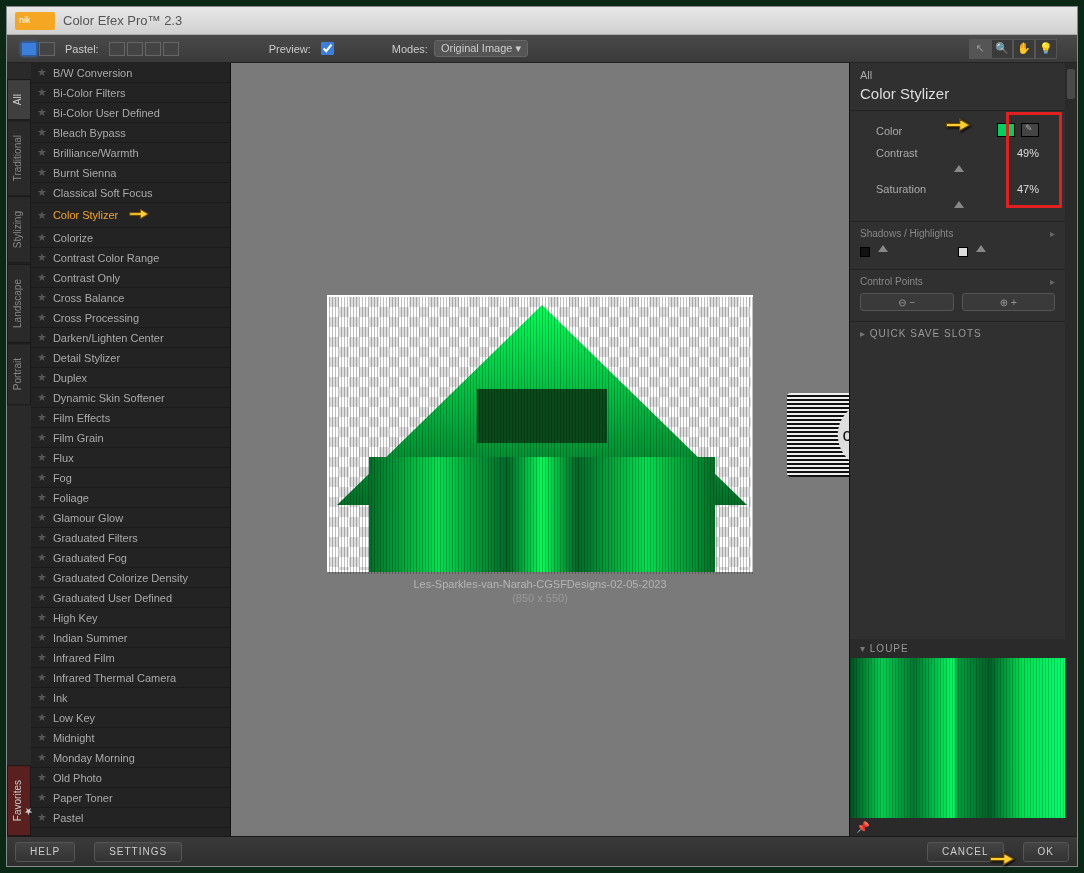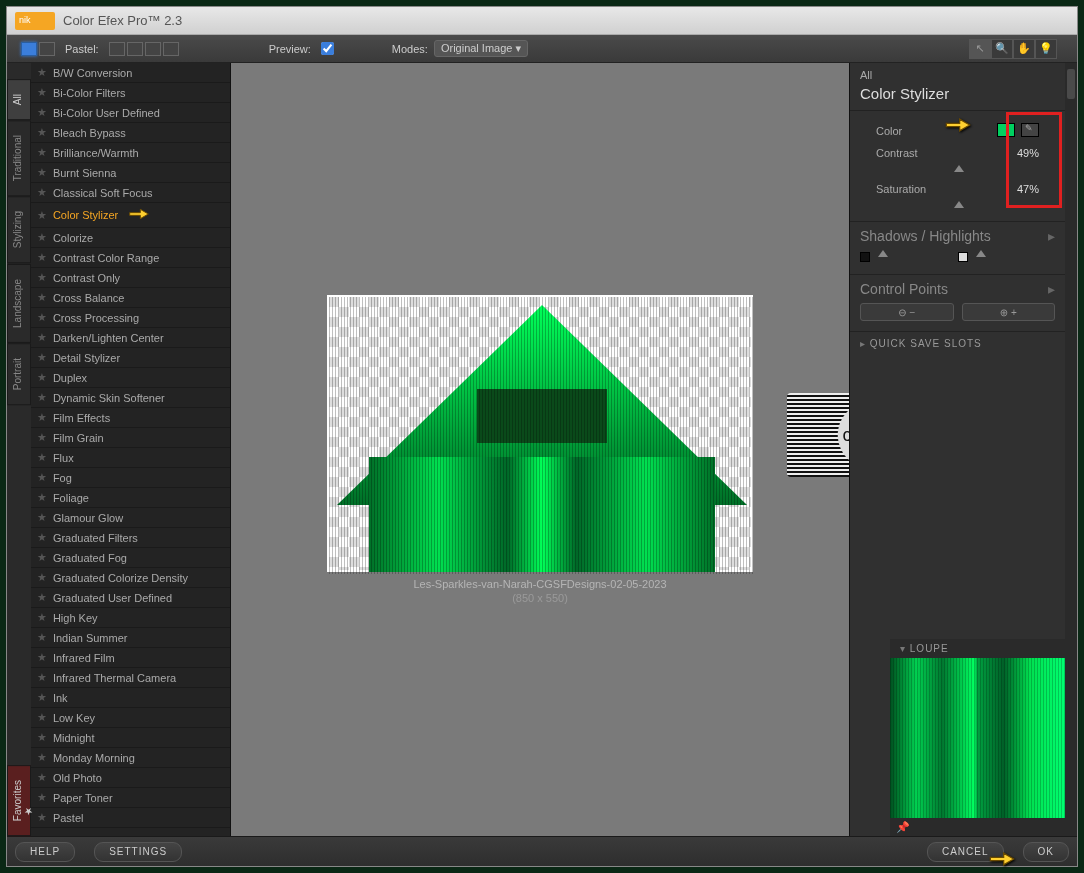--- a/index.html
+++ b/index.html
@@ -53,42 +53,42 @@
 .right-panel .hilite-box { position: absolute; right: 3px; top: 1px; width: 56px; height: 96px; border: 3px solid #e02020; pointer-events: none; }
 .param-row { display: flex; align-items: center; justify-content: space-between; height: 20px; margin-bottom: 2px; }
 .param-row .val { color: #ddd; }
 .param-swatch { width: 18px; height: 14px; background: #00d060; border: 1px solid #000; display: inline-block; }
 .param-picker { width: 18px; height: 14px; background: #444; border: 1px solid #000; display: inline-block; margin-left: 3px; position: relative; }
 .param-picker::after { content: "✎"; color: #aaa; font-size: 9px; position: absolute; left: 3px; top: -1px; }
 .mini-slider { height: 10px; position: relative; margin-bottom: 4px; }
 .mini-slider .thumb { position: absolute; left: 48%; top: 0; width: 0; height: 0; border-left: 5px solid transparent; border-right: 5px solid transparent; border-bottom: 7px solid #888; }
 
 .section { padding: 6px 10px 10px; border-bottom: 1px solid #222; }
-.section .section-title { color: #888; font-size: 14px; margin-bottom: 6px; display: flex; justify-content: space-between; }
+.section .section-title { color: #888; font-size: 10px; margin-bottom: 6px; display: flex; justify-content: space-between; }
 .section .section-title .arrow { color: #666; }
 .shadow-sliders { display: flex; justify-content: space-between; }
 .shadow-slider { flex: 1; display: flex; align-items: center; gap: 3px; }
 .shadow-slider .sq { width: 10px; height: 10px; background: #111; border: 1px solid #000; }
 .shadow-slider.light .sq { background: #ddd; }
 .cp-btns { display: flex; justify-content: space-between; gap: 8px; }
 .cp-btn { flex: 1; height: 18px; background: #3a3a3a; border: 1px solid #555; border-radius: 3px; display: flex; align-items: center; justify-content: center; font-size: 10px; color: #999; }
 
 .quick-save { padding: 6px 10px; font-size: 10px; color: #999; letter-spacing: 1px; }
 .quick-save::before { content: "▸ "; color: #777; }
 
-.loupe-section { margin-top: auto; padding-left: 40px; }
+.loupe-section { margin-top: auto; }
 .loupe-title { padding: 4px 10px; font-size: 10px; color: #999; letter-spacing: 1px; background: #2a2a2a; }
 .loupe-title::before { content: "▾ "; color: #777; }
 .loupe { height: 160px; background: linear-gradient(90deg, #005020 0%, #00d050 15%, #007830 30%, #00ff60 48%, #00a040 50%, #006028 65%, #00e050 80%, #00ff70 100%); position: relative; }
 .loupe::after { content: ""; position: absolute; inset: 0; background: repeating-linear-gradient(90deg, rgba(0,0,0,0.2) 0 1px, transparent 1px 3px); }
 .loupe-bottom { height: 18px; background: #2a2a2a; display: flex; align-items: center; padding: 0 6px; }
 .loupe-bottom .pin { color: #888; font-size: 11px; }
 
 .footer { height: 30px; background: linear-gradient(#3a3a3a,#2e2e2e); display: flex; align-items: center; padding: 0 8px; border-top: 1px solid #1a1a1a; }
-.fbtn { height: 20px; padding: 0 14px; background: linear-gradient(#444,#333); border: 1px solid #555; border-radius: 9px; color: #ccc; font-size: 10px; letter-spacing: 1px; display: flex; align-items: center; cursor: pointer; }
+.fbtn { height: 20px; padding: 0 14px; background: linear-gradient(#444,#333); border: 1px solid #555; border-radius: 3px; color: #ccc; font-size: 10px; letter-spacing: 1px; display: flex; align-items: center; cursor: pointer; }
 .fbtn + .fbtn { margin-left: 19px; }
 .footer .spacer { flex: 1; }
 
 .pointing-hand { position: absolute; width: 28px; height: 20px; filter: drop-shadow(1px 1px 1px #000); }
 .pointing-hand svg { width: 100%; height: 100%; }
 
 .right-scroll { width: 12px; background: #2a2a2a; position: relative; }
 .right-scroll .thumb { position: absolute; left: 2px; right: 2px; top: 6px; height: 30px; background: #4a4a4a; border-radius: 2px; }
 </style>
 </head>

